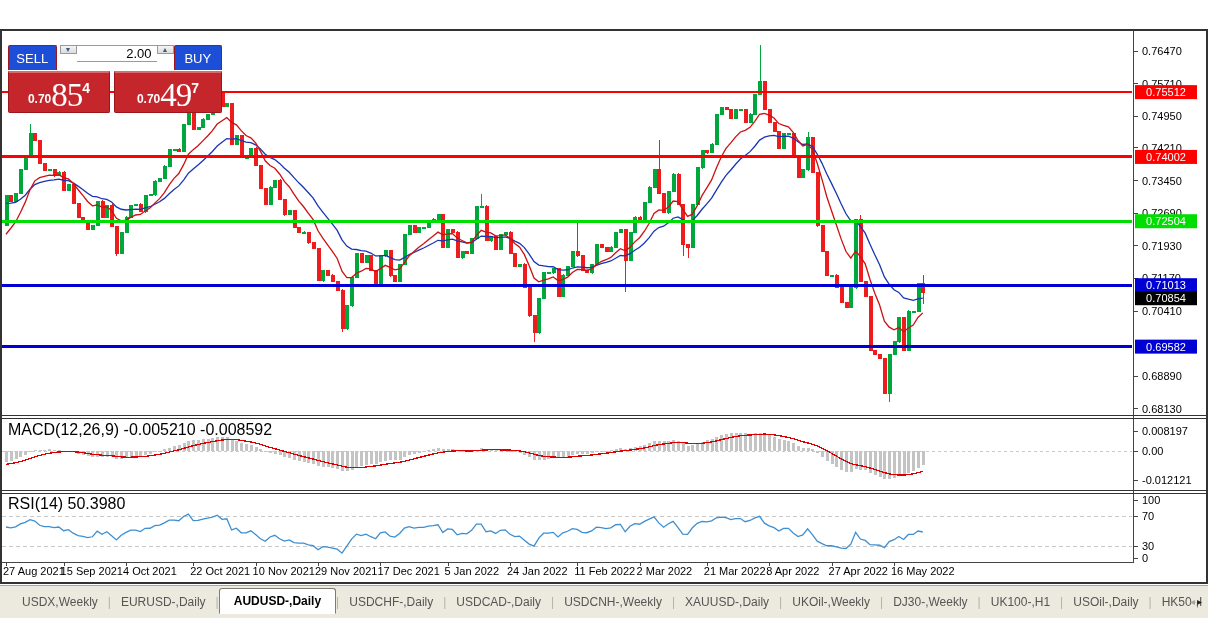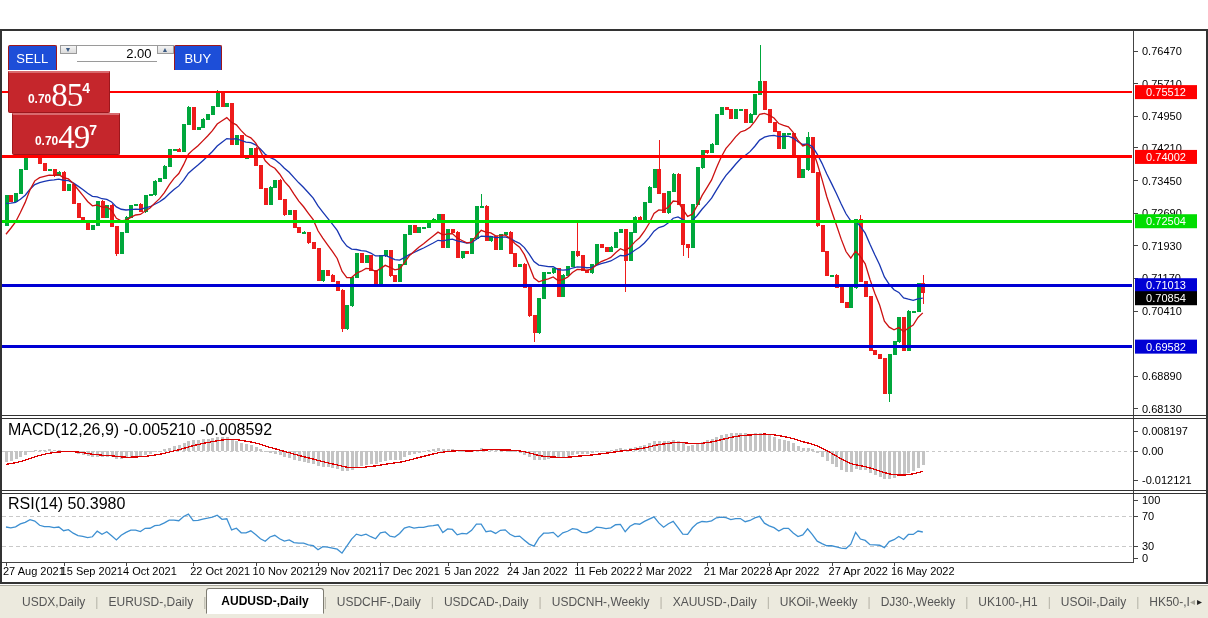--- a/index.html
+++ b/index.html
@@ -23,21 +23,21 @@
   #tp-row1{display:flex;height:25px;}
   .tp-btn{background:#1d4ed8;color:#fff;font-size:13px;display:flex;align-items:center;justify-content:center;
           border:1px solid #9c171c;border-bottom:none;cursor:pointer;}
   #sell-btn{width:52px;border-radius:2px 2px 0 0;}
   #buy-btn{width:52px;border-radius:2px 2px 0 0;margin-left:auto;}
   #tp-stepper{display:flex;align-items:flex-start;margin-left:3px;height:25px;}
   .step-btn{width:15px;background:linear-gradient(#f4f4f4,#dcdcdc);border:1px solid #9a9a9a;color:#3b5a82;
             font-size:7px;display:flex;align-items:center;justify-content:center;cursor:pointer;}
   #vol-input{width:70px;border:1px solid #9a9a9a;border-left:none;border-right:none;font-size:13px;
              text-align:right;padding:0 5px;font-family:"Liberation Sans",sans-serif;}
-  #tp-row2{display:flex;margin-top:1px;flex-direction:column;}
+  #tp-row2{display:flex;margin-top:1px;}
   .tp-price{background:#c5262c;color:#fff;height:37px;display:flex;align-items:flex-end;justify-content:center;
             padding-bottom:2px;border:1px solid #9c171c;border-radius:0 0 2px 2px;}
   #sell-price{width:100px;border-top:2px solid #d96a6e;}
   #buy-price{width:106px;margin-left:4px;border-top:2px solid #d96a6e;}
   .tp-prefix{font-size:12px;font-weight:700;margin-bottom:4px;}
   .tp-big{font-size:33px;font-weight:500;line-height:30px;letter-spacing:-1px;font-family:Liberation Serif, serif;}
   .tp-sup{font-size:14px;font-weight:700;margin-bottom:14px;}
 
   
   .ind-label{position:absolute;left:8px;font-size:16px;color:#000;z-index:5;}
@@ -778,21 +778,21 @@
         <span class="tp-big">49</span>
         <span class="tp-sup">7</span>
       </div>
     </div>
   </div>
 
   <div id="macd-label" class="ind-label">MACD(12,26,9) -0.005210 -0.008592</div>
   <div id="rsi-label" class="ind-label">RSI(14) 50.3980</div>
 
   <div id="tabbar">
-    <span class="tab">USDX,Daily</span>
+    <span class="tab">USDX,Weekly</span>
       <span class="tab-sep">|</span>
       <span class="tab">EURUSD-,Daily</span>
       <span class="tab-sep">|</span>
       <span class="tab active">AUDUSD-,Daily</span>
       <span class="tab-sep">|</span>
       <span class="tab">USDCHF-,Daily</span>
       <span class="tab-sep">|</span>
       <span class="tab">USDCAD-,Daily</span>
       <span class="tab-sep">|</span>
       <span class="tab">USDCNH-,Weekly</span>

